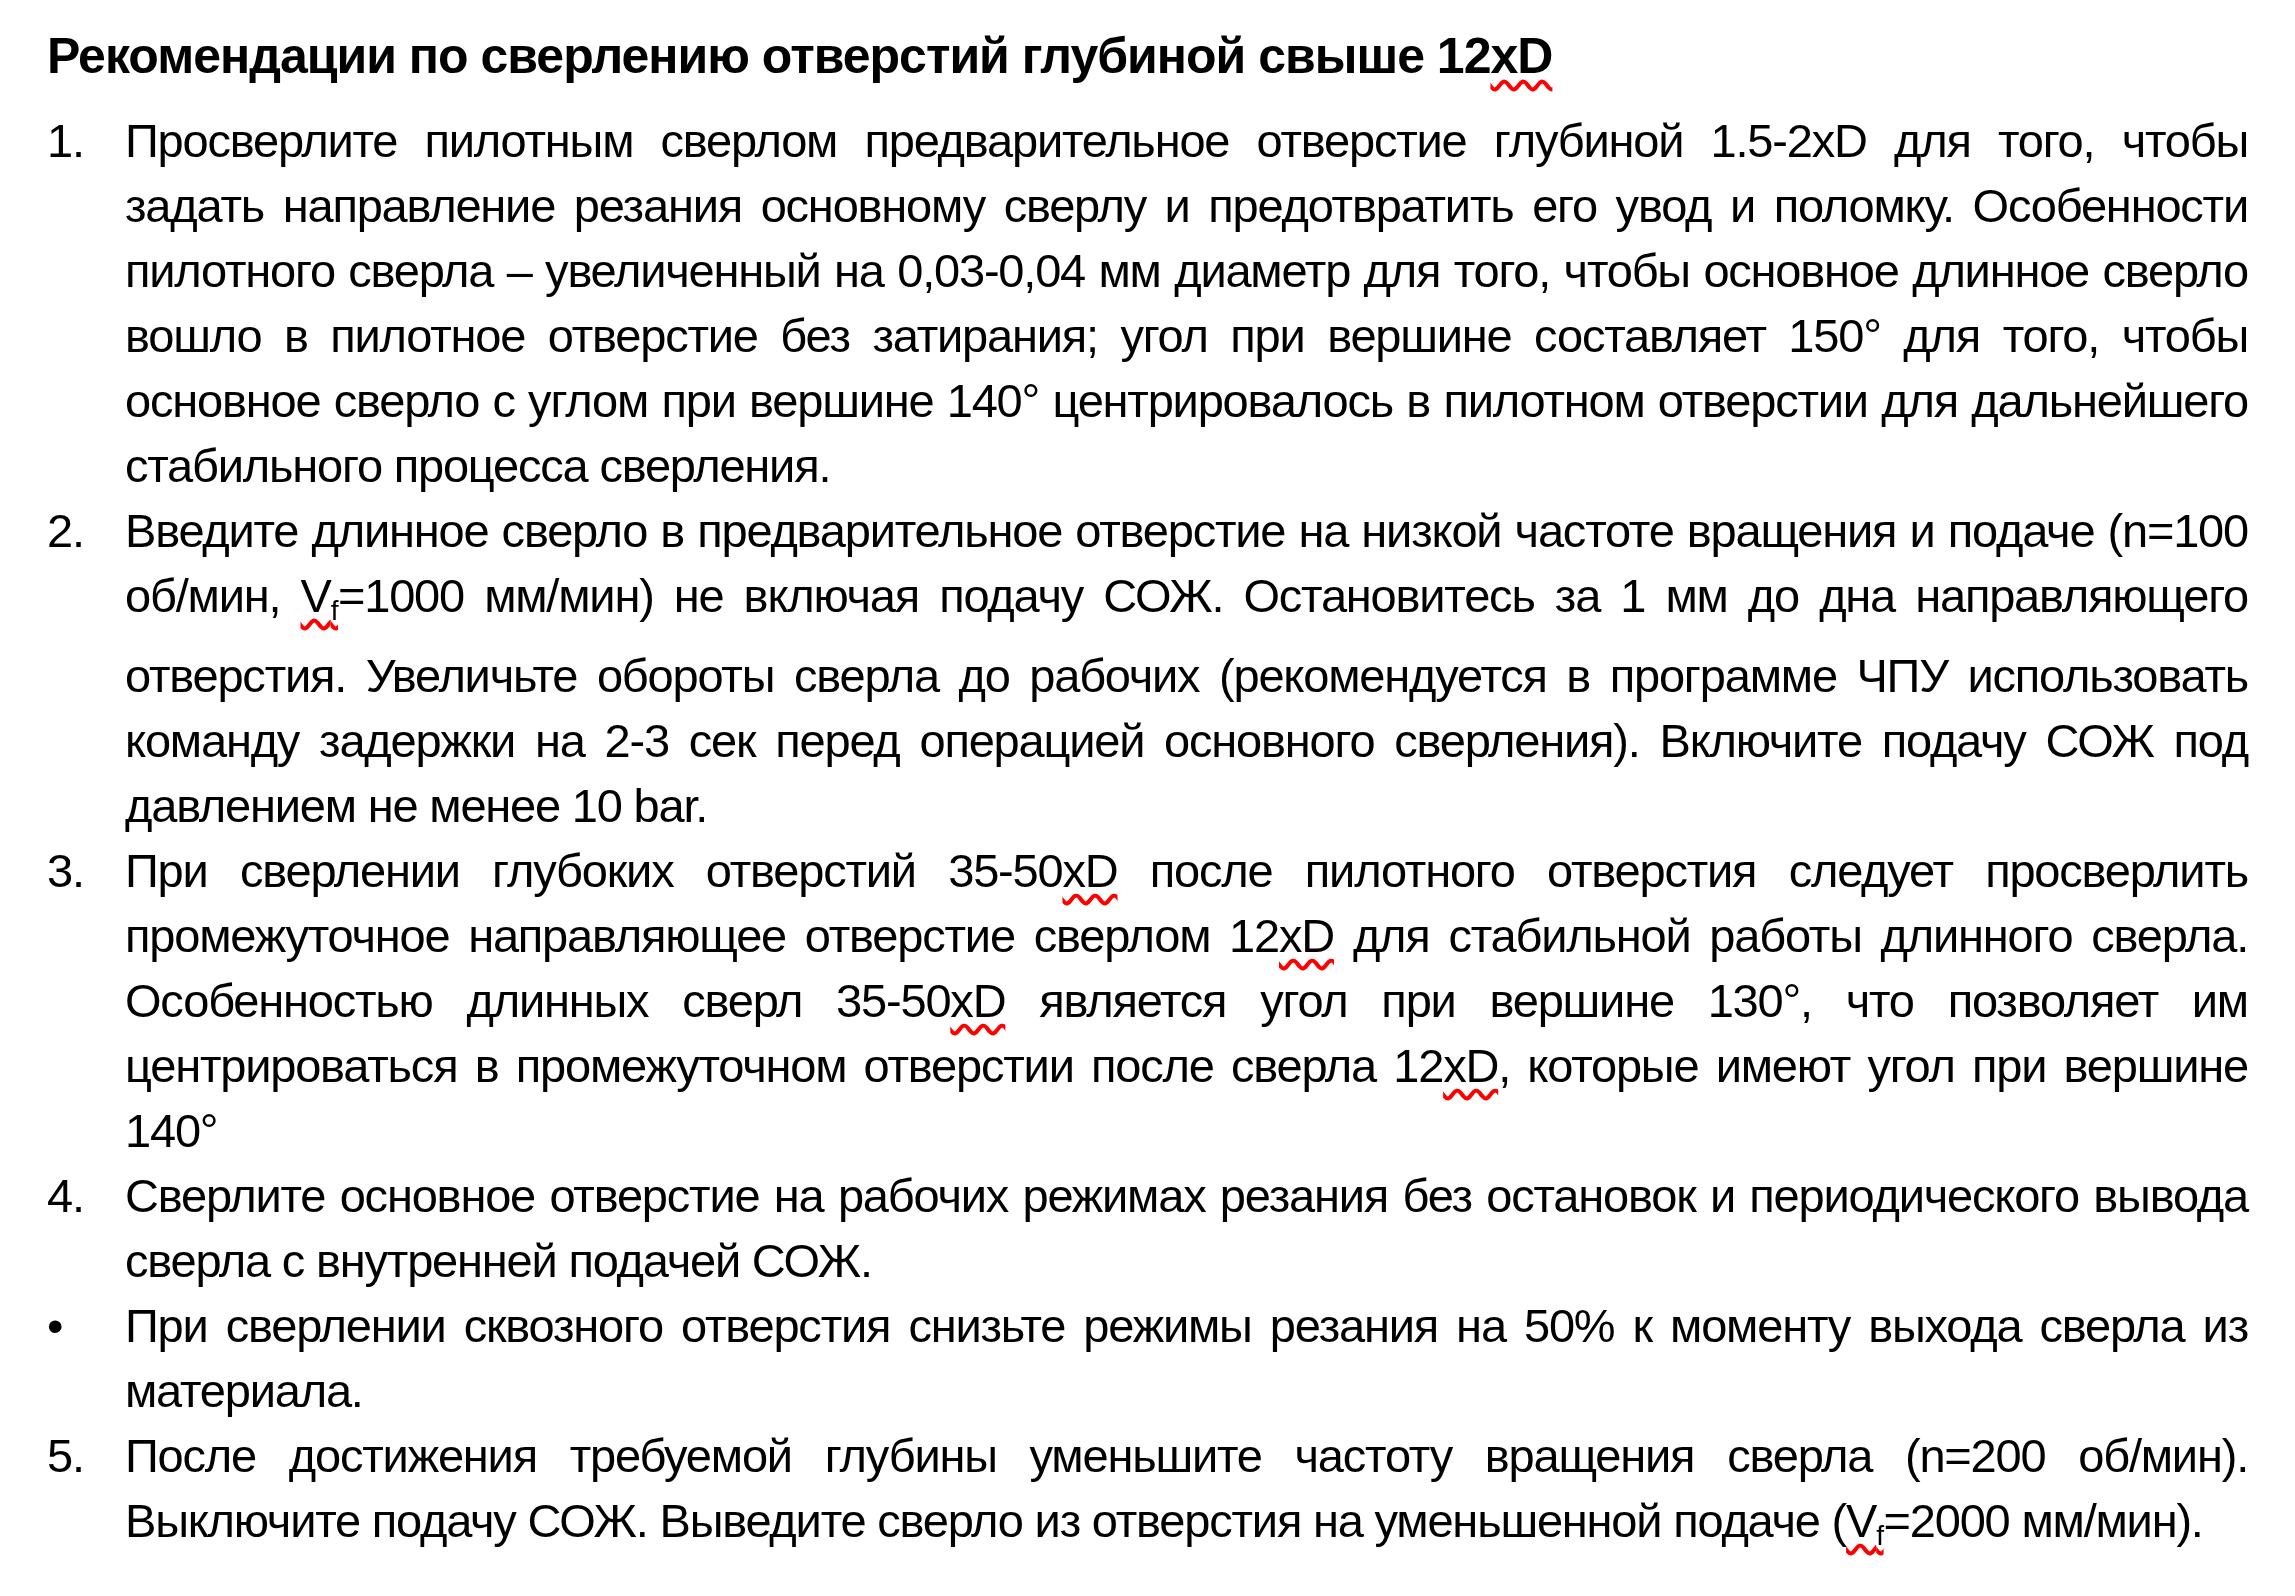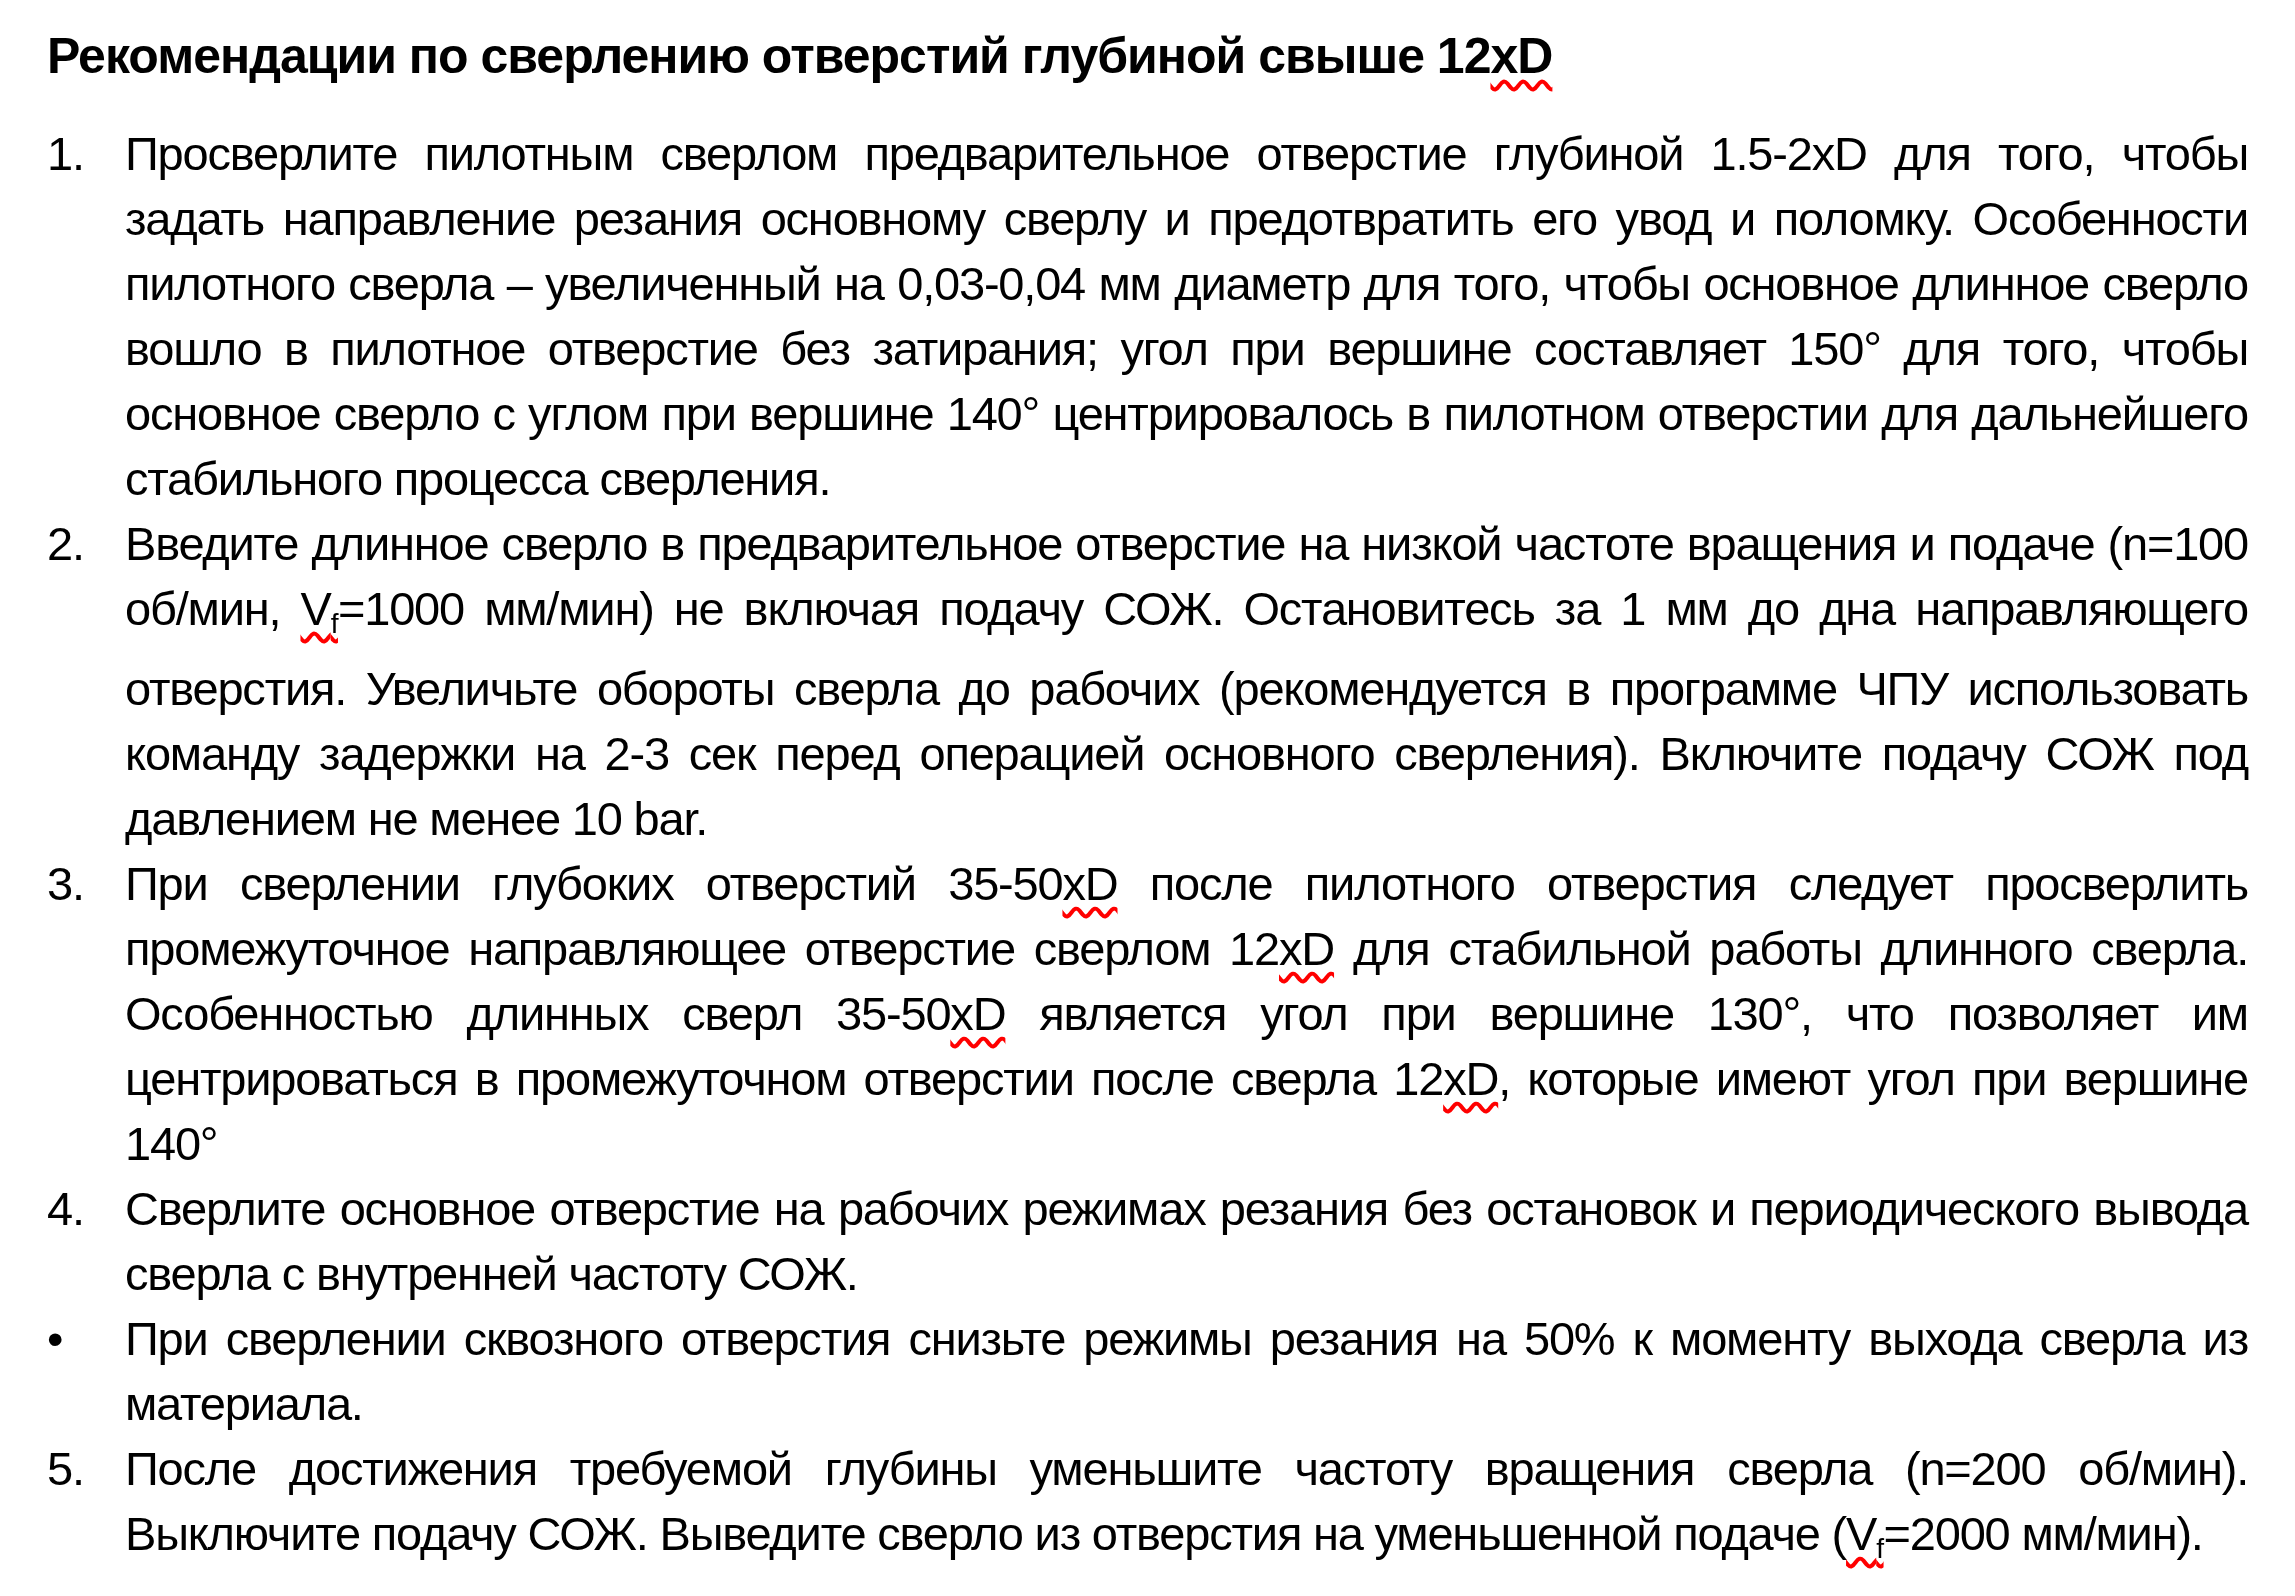--- a/index.html
+++ b/index.html
@@ -15,21 +15,21 @@
     width: 2295px;
     height: 1597px;
     padding: 21px 47px 0 47px;
     font-family: "Liberation Sans", sans-serif;
     color: #000000;
   }
   .title {
     font-size: 50px;
     font-weight: bold;
     line-height: 71px;
-    margin: 0 0 29px 0;
+    margin: 0 0 16px 0;
     letter-spacing: -1px;
   }
   .list {
     margin: 0;
     padding: 0;
   }
   .item {
     display: grid;
     grid-template-columns: 78px 1fr;
     font-size: 47px;
@@ -68,21 +68,21 @@
       <div class="item">
         <div class="marker">2.</div>
         <div class="text"><span>Введите длинное сверло в предварительное отверстие на низкой частоте вращения и подаче (n=100 об/мин, </span><span class="spell"><span>V</span><span class="sub">f</span></span><span>=1000 мм/мин) не включая подачу СОЖ. Остановитесь за 1 мм до дна направляющего отверстия. Увеличьте обороты сверла до рабочих (рекомендуется в программе ЧПУ использовать команду задержки на 2-3 сек перед операцией основного сверления). Включите подачу СОЖ под давлением не менее 10 bar.</span></div>
       </div>
       <div class="item">
         <div class="marker">3.</div>
         <div class="text"><span>При сверлении глубоких отверстий 35-50</span><span class="spell">xD</span><span> после пилотного отверстия следует просверлить промежуточное направляющее отверстие сверлом 12</span><span class="spell">xD</span><span> для стабильной работы длинного сверла. Особенностью длинных сверл 35-50</span><span class="spell">xD</span><span> является угол при вершине 130°, что позволяет им центрироваться в промежуточном отверстии после сверла 12</span><span class="spell">xD</span><span>, которые имеют угол при вершине 140°</span></div>
       </div>
       <div class="item">
         <div class="marker">4.</div>
-        <div class="text"><span>Сверлите основное отверстие на рабочих режимах резания без остановок и периодического вывода сверла с внутренней частоту СОЖ.</span></div>
+        <div class="text"><span>Сверлите основное отверстие на рабочих режимах резания без остановок и периодического вывода сверла с внутренней подачей СОЖ.</span></div>
       </div>
       <div class="item">
         <div class="marker">•</div>
         <div class="text"><span>При сверлении сквозного отверстия снизьте режимы резания на 50% к моменту выхода сверла из материала.</span></div>
       </div>
       <div class="item">
         <div class="marker">5.</div>
         <div class="text"><span>После достижения требуемой глубины уменьшите частоту вращения сверла (n=200 об/мин). Выключите подачу СОЖ. Выведите сверло из отверстия на уменьшенной подаче (</span><span class="spell"><span>V</span><span class="sub">f</span></span><span>=2000 мм/мин).</span></div>
       </div>
     </div>

